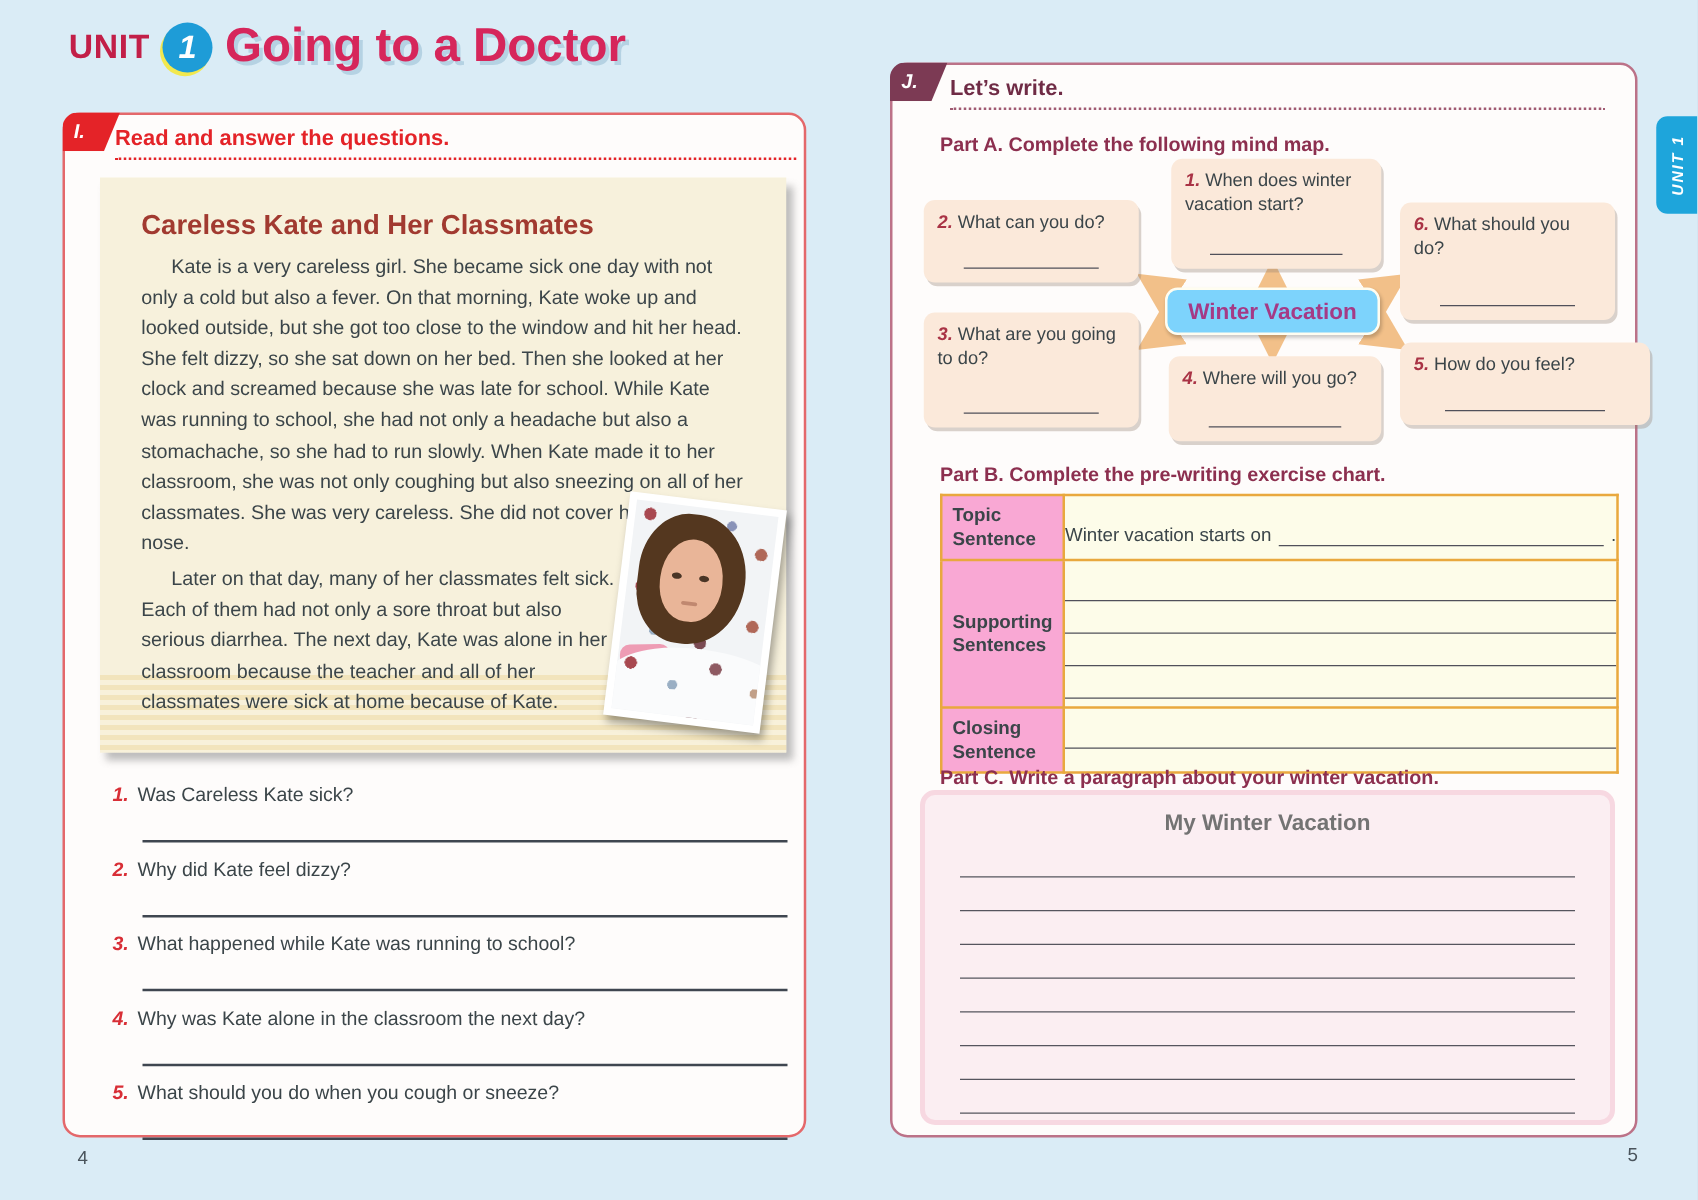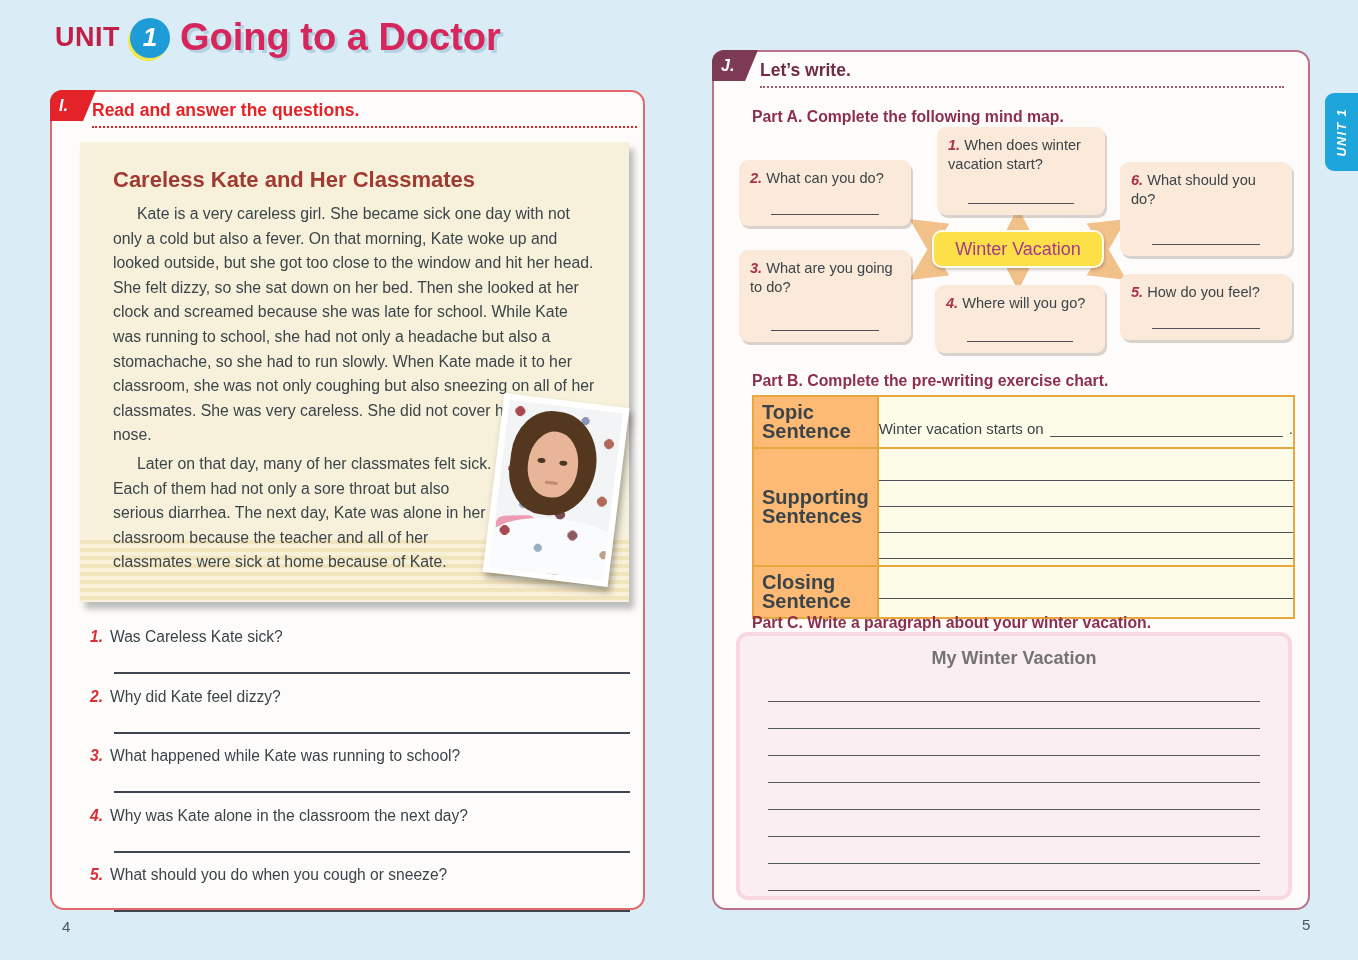--- a/index.html
+++ b/index.html
@@ -114,40 +114,40 @@
   .mnode {
     position:absolute; background:#FBE9DA; border-radius:9px;
     box-shadow:2px 3px 0 rgba(150,130,115,.35);
     padding:9px 11px 7px; display:flex; flex-direction:column;
     font-size:14.6px; color:#3B4549; line-height:19px;
   }
   .mnode .q-num { color:#A93345; margin-right:4px; }
   .node-line { margin:auto auto 4px; width:72%; border-bottom:1.6px solid #50505A; padding-top:10px; }
   .center-node {
     position:absolute; left:218px; top:118px; width:172px; height:38px;
-    background:#fde047; border:2px solid #FFFDF0; border-radius:10px;
+    background:#7dd3fc; border:2px solid #FFFDF0; border-radius:10px;
     box-shadow:1px 2px 3px rgba(0,0,0,.2);
     display:flex; align-items:center; justify-content:center;
-    font-size:18px; font-weight:normal; color:#A53A86;
+    font-size:18px; font-weight:bold; color:#A53A86;
   }
   .n1 { left:223px; top:15px;  width:168px; min-height:88px;justify-content:flex-end; }
   .n2 { left:25px;  top:48px;  width:172px; min-height:66px;gap:12px; }
   .n3 { left:25px;  top:138px; width:172px; min-height:92px; }
   .n4 { left:221px; top:173px; width:170px; min-height:68px; }
-  .n5 { left:406px; top:162px; width:172px; min-height:66px; }
+  .n5 { left:406px; top:162px; width:200px; min-height:66px; }
   .n6 { left:406px; top:50px;  width:172px; min-height:94px; }
 
   
   .pb-table {
     position:absolute; left:38px; top:343px; width:543px;
     border:2px solid #E9A83E; border-collapse:collapse; background:#FDFCE9;
   }
   .pb-table td { border:2px solid #E9A83E; vertical-align:middle; }
   .pb-head {
-    width:97px; background:#fdba74; font-weight:bold; font-size:20px;
+    width:97px; background:#f9a8d4; font-weight:bold; font-size:15px;
     color:#3B4549; padding:6px 8px; line-height:19px;
   }
   .pb-body { padding:6px 0; font-size:15px; color:#3B4549; }
   .topic-row { display:flex; align-items:flex-end; gap:6px; height:30px; }
   .fill { flex:1; border-bottom:1.8px solid #50505A; }
   .sup-line { border-bottom:1.8px solid #50505A; height:26px; }
   .close-line { border-bottom:1.8px solid #50505A; height:22px; margin-bottom:8px; }
 
   
   .pc-box {

